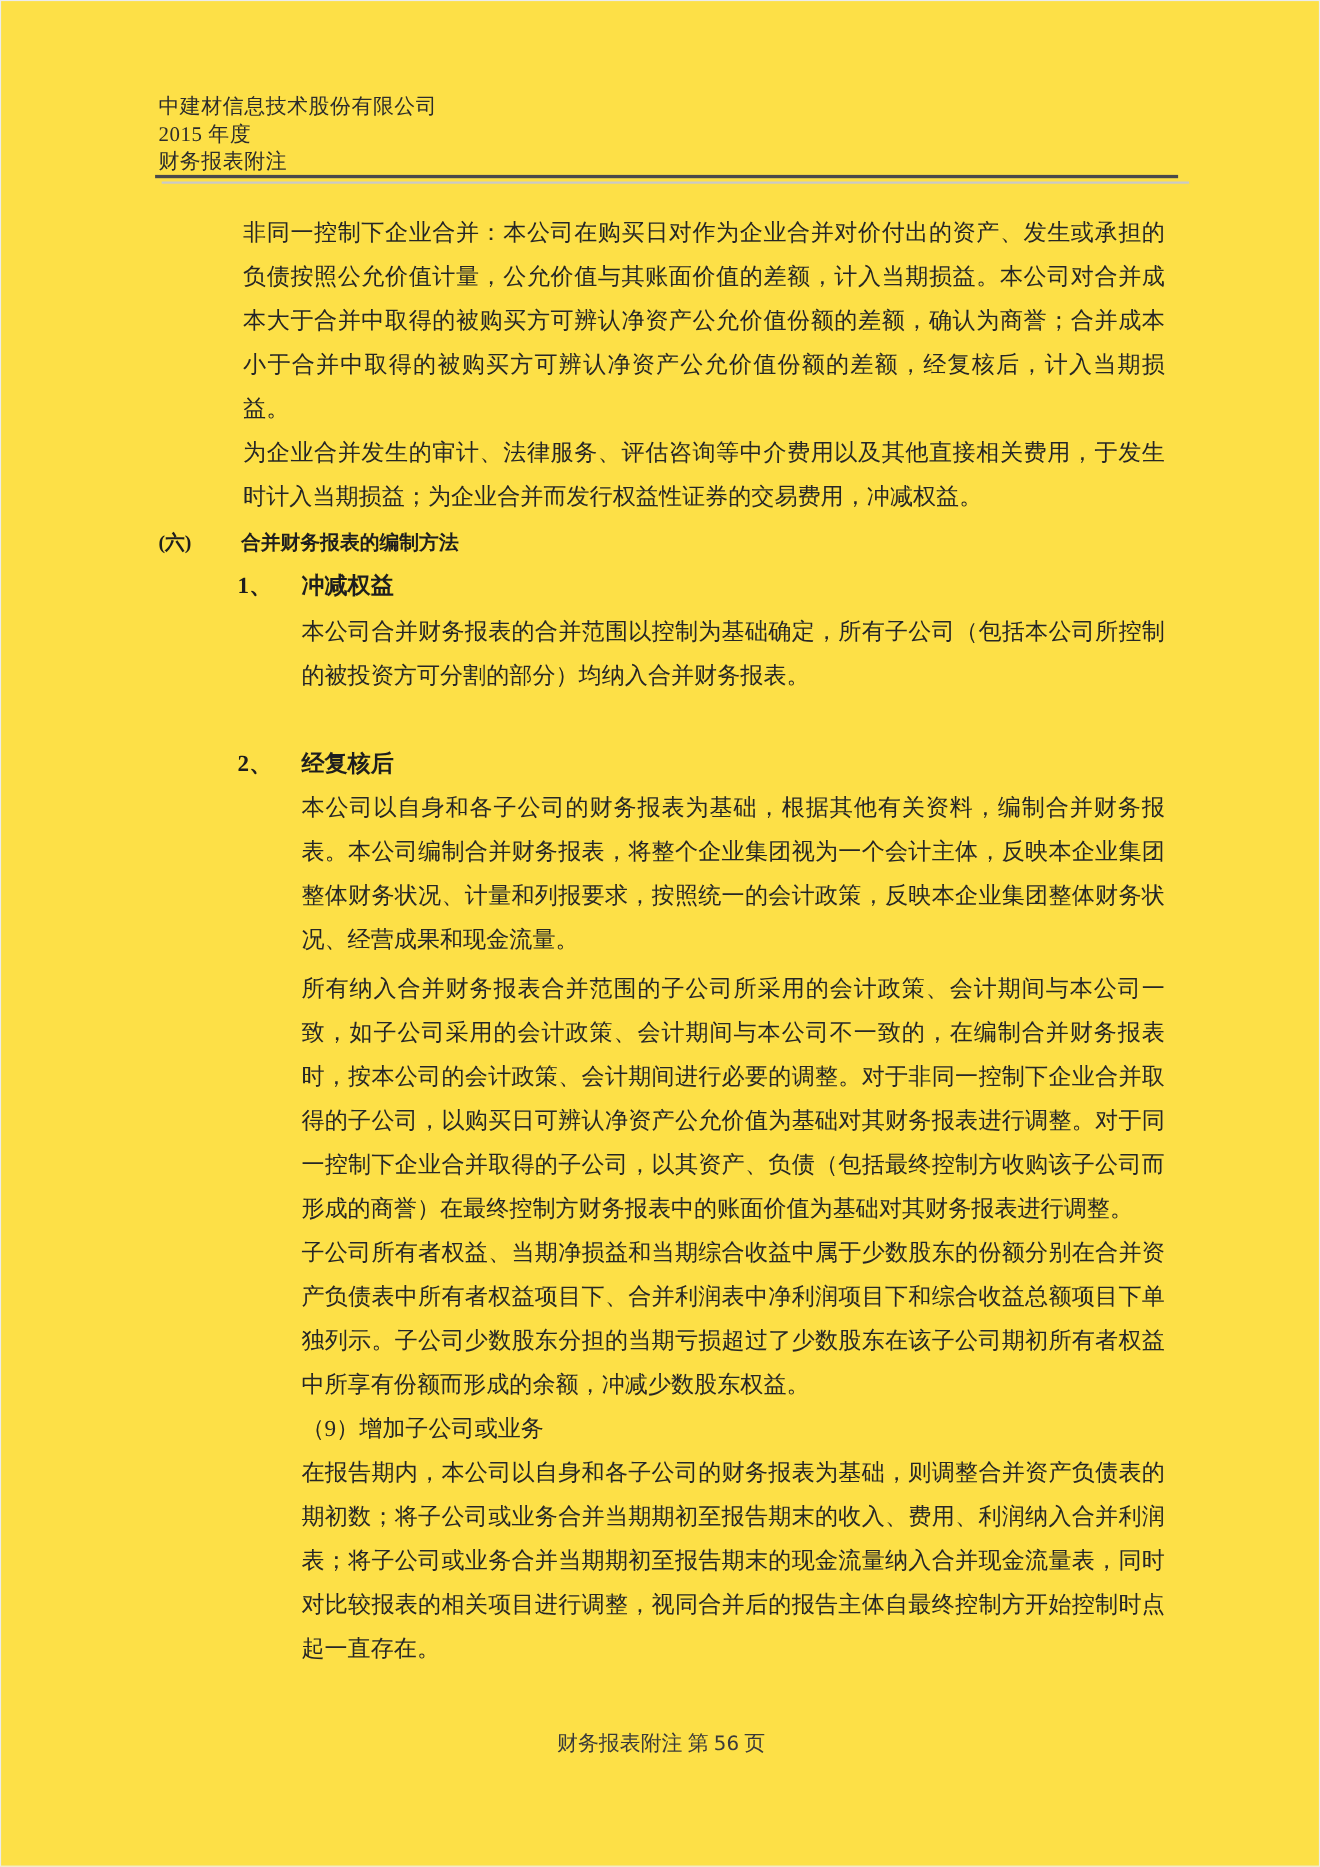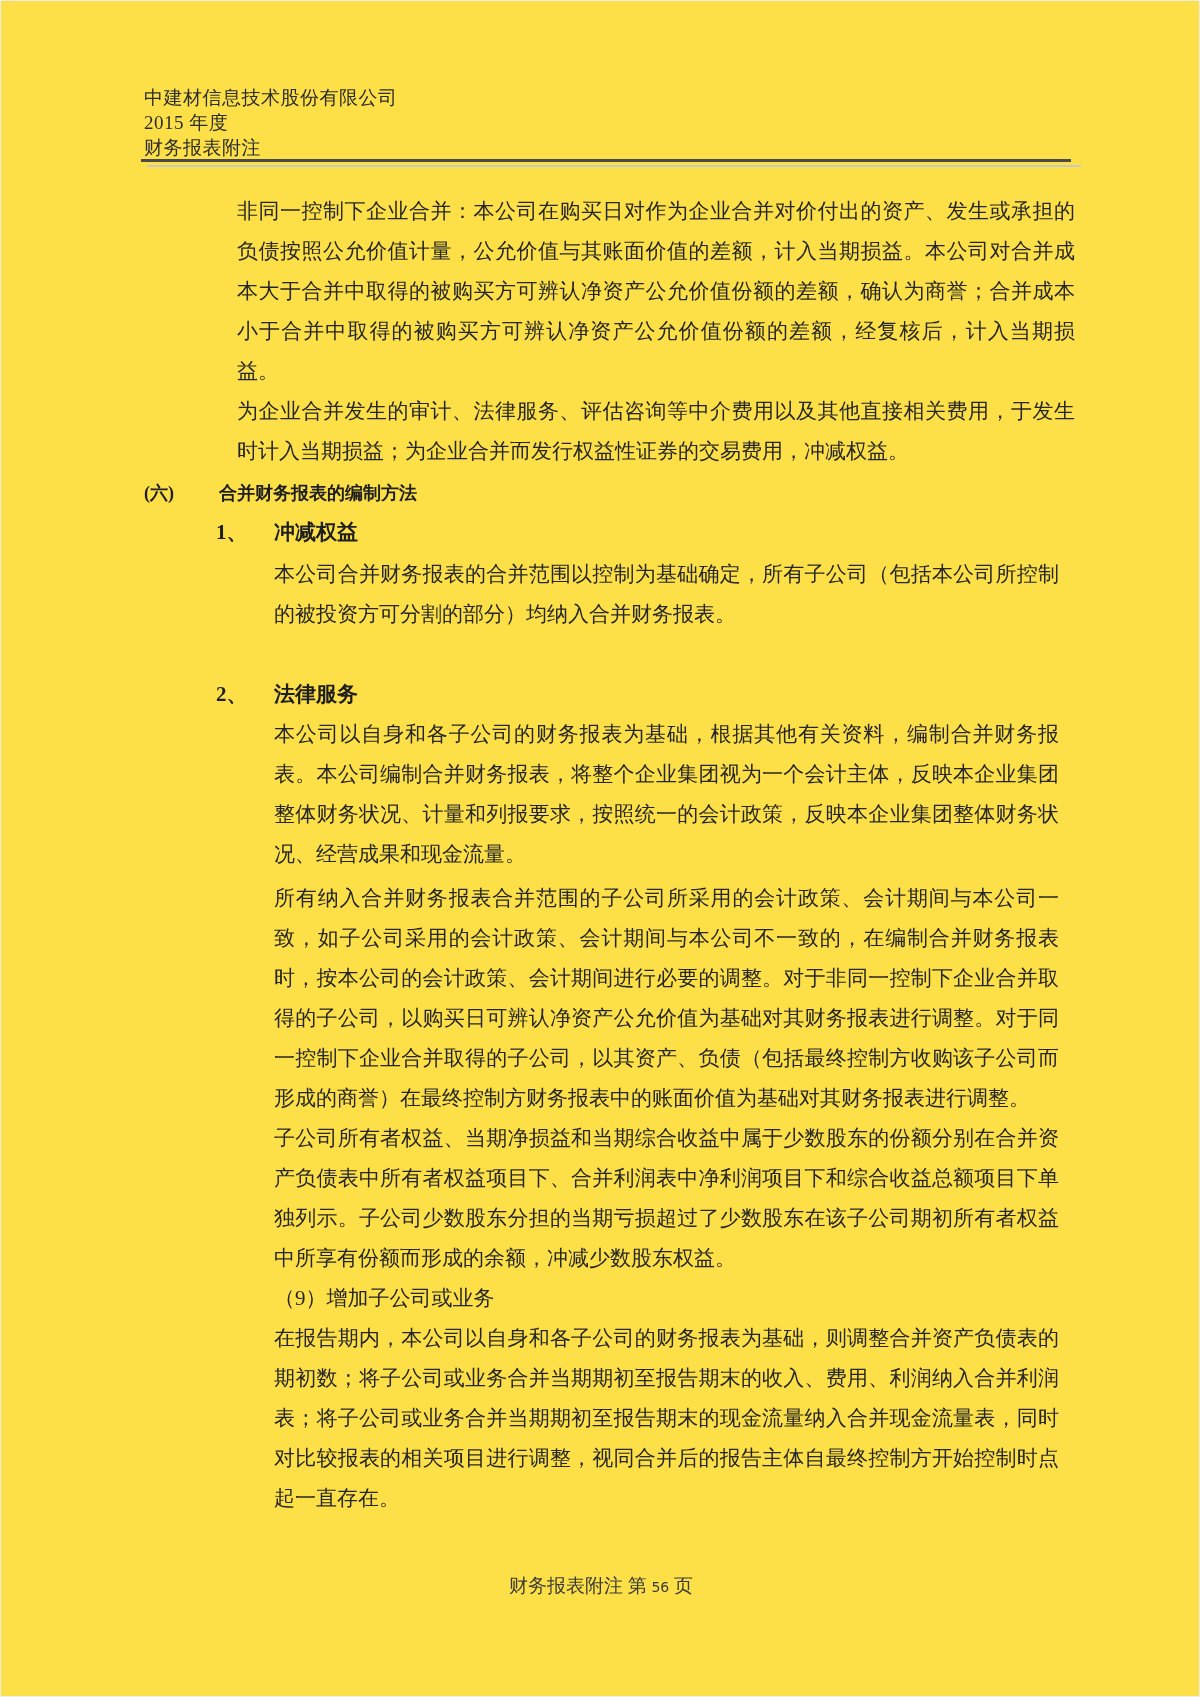--- a/index.html
+++ b/index.html
@@ -28,21 +28,21 @@
     width:934px;height:2px;background:#c9c9c9;
   }
   
   .txt{
     font-size:21px;line-height:40px;
     text-align:justify;text-justify:inter-character;
     overflow-wrap:break-word;
   }
   .txt p{margin:0;}
   .intro{
-    position:absolute;left:236px;top:190px;width:838px;
+    position:absolute;left:220px;top:190px;width:838px;
   }
   .sec-row{
     position:absolute;left:143px;top:472px;
     font-size:18px;line-height:40px;font-weight:700;color:#1e1e1e;
   }
   .sec-row .num{display:inline-block;width:75px;}
   .item-row{
     position:absolute;left:215px;
     font-size:21px;line-height:40px;font-weight:700;color:#1e1e1e;
   }
@@ -55,21 +55,21 @@
   .body2{
     position:absolute;left:273px;top:713px;width:785px;
   }
   .body2 p.spaced{margin-top:4px;}
   .sub-heading{margin:0;}
   
   .footer{
     position:absolute;left:0;top:1571px;width:1200px;
     text-align:center;font-size:19px;line-height:28px;color:#3a3a3a;
   }
-  .footer .pnum{font-family:"DejaVu Sans","Liberation Sans",sans-serif;font-size:14px;}
+  .footer .pnum{font-family:"DejaVu Sans","Liberation Sans",sans-serif;font-size:18px;}
 </style>
 </head>
 <body>
 
 <div class="page">
 
   <div class="hdr">
     <div>中建材信息技术股份有限公司</div>
     <div>2015 年度</div>
     <div>财务报表附注</div>
@@ -88,21 +88,21 @@
 
   <div class="item-row item1-row">
     <span class="num">1、</span><span>冲减权益</span>
   </div>
 
   <div class="body1 txt">
     <p>本公司合并财务报表的合并范围以控制为基础确定，所有子公司（包括本公司所控制的被投资方可分割的部分）均纳入合并财务报表。</p>
   </div>
 
   <div class="item-row item2-row">
-    <span class="num">2、</span><span>法律服务</span>
+    <span class="num">2、</span><span>经复核后</span>
   </div>
 
   <div class="body2 txt">
     <p>本公司以自身和各子公司的财务报表为基础，根据其他有关资料，编制合并财务报表。本公司编制合并财务报表，将整个企业集团视为一个会计主体，反映本企业集团整体财务状况、计量和列报要求，按照统一的会计政策，反映本企业集团整体财务状况、经营成果和现金流量。</p>
     <p class="spaced">所有纳入合并财务报表合并范围的子公司所采用的会计政策、会计期间与本公司一致，如子公司采用的会计政策、会计期间与本公司不一致的，在编制合并财务报表时，按本公司的会计政策、会计期间进行必要的调整。对于非同一控制下企业合并取得的子公司，以购买日可辨认净资产公允价值为基础对其财务报表进行调整。对于同一控制下企业合并取得的子公司，以其资产、负债（包括最终控制方收购该子公司而形成的商誉）在最终控制方财务报表中的账面价值为基础对其财务报表进行调整。</p>
     <p>子公司所有者权益、当期净损益和当期综合收益中属于少数股东的份额分别在合并资产负债表中所有者权益项目下、合并利润表中净利润项目下和综合收益总额项目下单独列示。子公司少数股东分担的当期亏损超过了少数股东在该子公司期初所有者权益中所享有份额而形成的余额，冲减少数股东权益。</p>
     <p class="sub-heading">（9）增加子公司或业务</p>
     <p>在报告期内，本公司以自身和各子公司的财务报表为基础，则调整合并资产负债表的期初数；将子公司或业务合并当期期初至报告期末的收入、费用、利润纳入合并利润表；将子公司或业务合并当期期初至报告期末的现金流量纳入合并现金流量表，同时对比较报表的相关项目进行调整，视同合并后的报告主体自最终控制方开始控制时点起一直存在。</p>
   </div>
 

